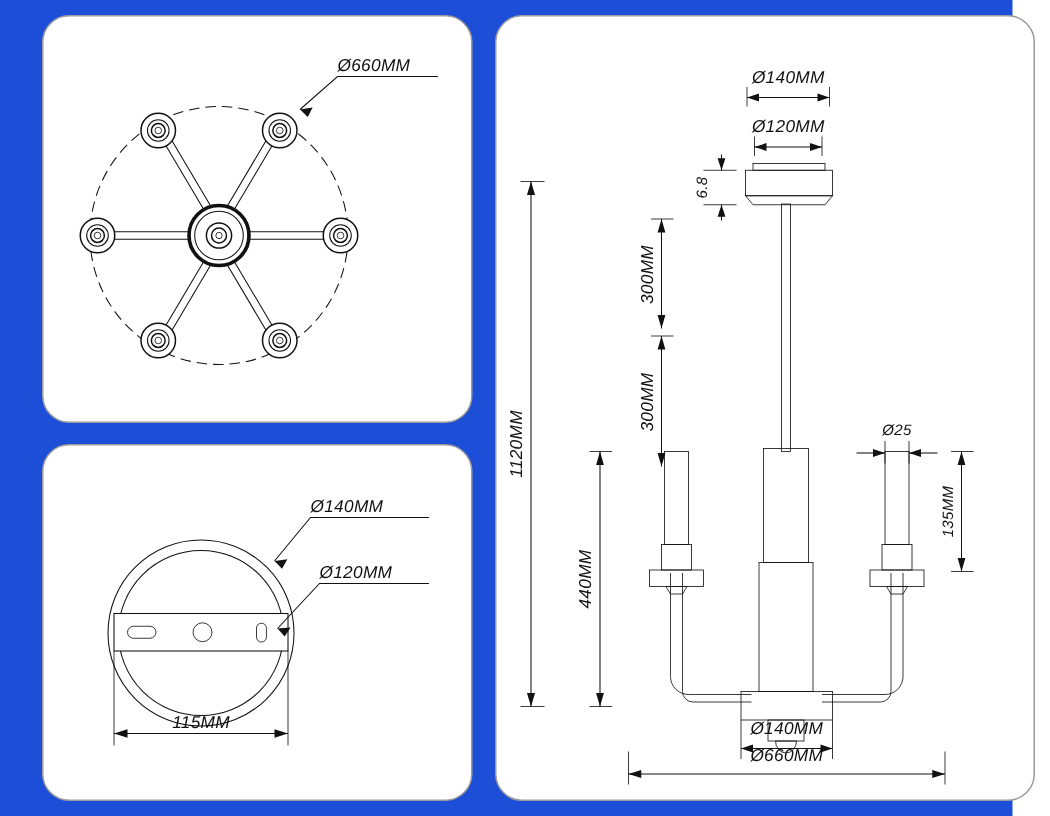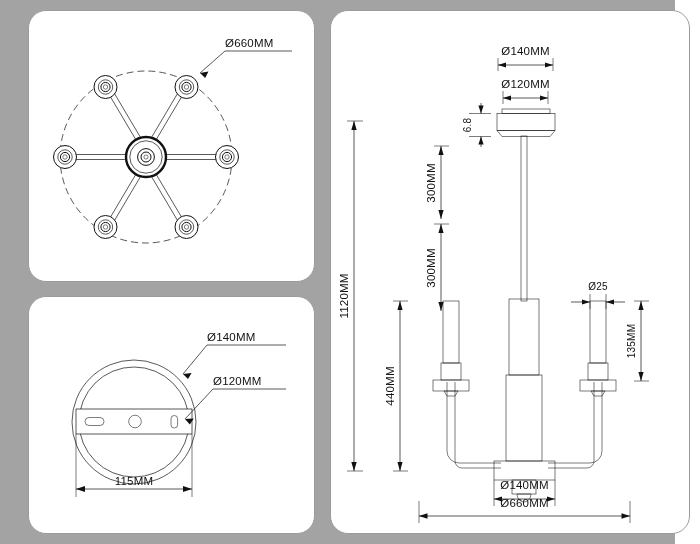--- a/index.html
+++ b/index.html
@@ -1,19 +1,19 @@
 <!DOCTYPE html>
 <html><head>
 <meta charset="utf-8">
 <title>Chandelier Technical Drawing</title>
 <style>
   html,body{margin:0;padding:0;background:#ffffff;}
   body{width:700px;height:544px;overflow:hidden;
        font-family:"Liberation Sans","DejaVu Sans",sans-serif;color:#111;}
-  #sheet{position:relative;width:675px;height:544px;background:#a3a3a3;}
+  #sheet{position:relative;width:675px;height:544px;background:#1d4ed8;font-style:italic;}
   .panel{position:absolute;border:1px solid #9b9b9b;border-radius:18px;background:#fff;box-sizing:border-box;}
   #panel-plan{left:28px;top:10px;width:287px;height:272px;}
   #panel-canopy{left:28px;top:296px;width:287px;height:238px;}
   #panel-elev{left:330px;top:10px;width:360px;height:524px;}
   svg{position:absolute;left:0;top:0;overflow:visible;}
   .dimtxt{font-size:11.5px;letter-spacing:.2px;fill:#111;font-family:"Liberation Sans","DejaVu Sans",sans-serif;}
   .dimtxt-sm{font-size:10px;letter-spacing:.2px;fill:#111;font-family:"Liberation Sans","DejaVu Sans",sans-serif;}
   .ln{stroke:#111;fill:none;}
   .thin{stroke-width:.7;}
   .med{stroke-width:1;}

